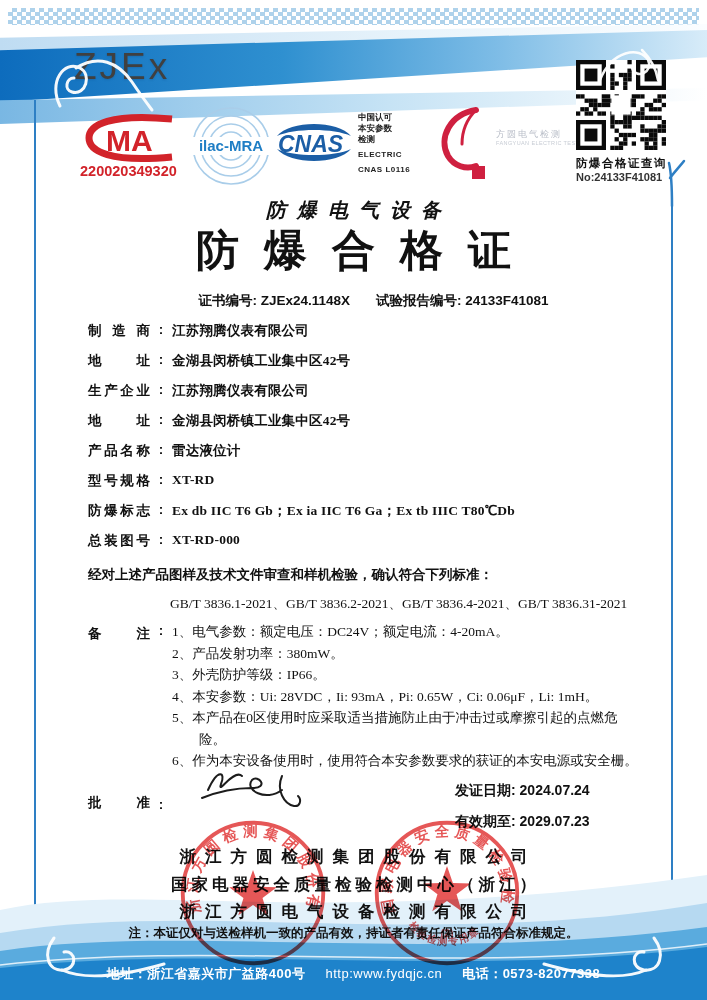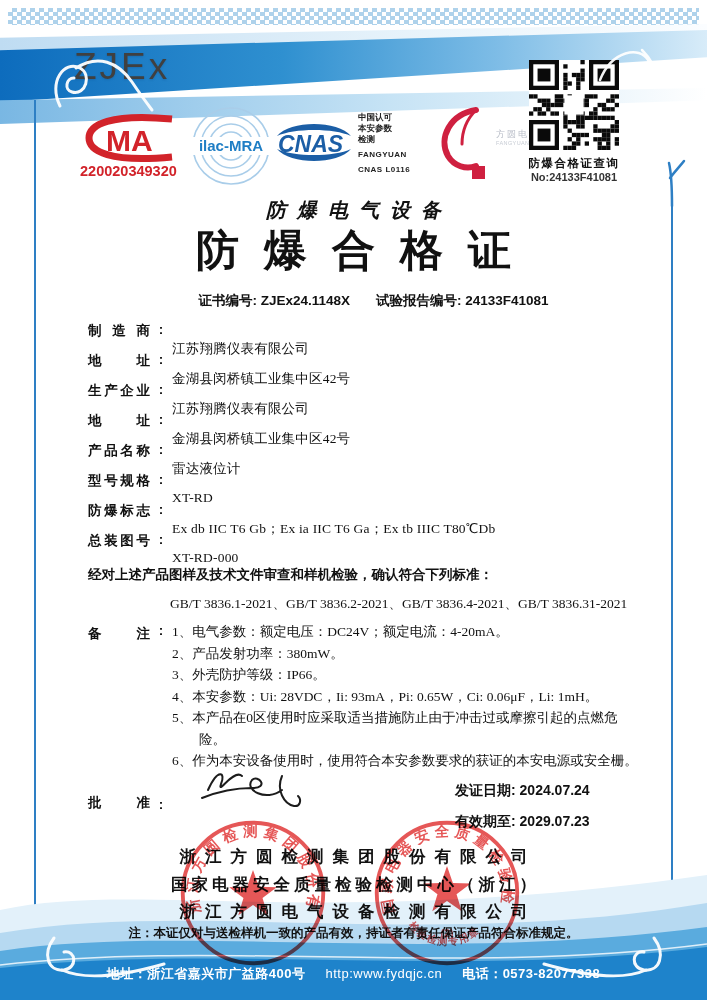--- a/index.html
+++ b/index.html
@@ -24,37 +24,37 @@
   
   .cma{position:absolute;top:112px;left:84px;}
   .cma-num{position:absolute;top:163px;left:80px;color:#d2232a;font-weight:700;font-size:14.5px;}
   .ilac{position:absolute;top:104px;left:190px;}
   .cnas{position:absolute;top:116px;left:272px;}
   .cnas-txt{position:absolute;top:112px;left:358px;font-size:8.5px;line-height:11px;color:#222;font-weight:700;}
   .cnas-sub{margin-top:4px;font-size:8px;font-weight:800;letter-spacing:.5px;}
   .fy{position:absolute;top:104px;left:432px;}
   .fy-name{position:absolute;top:128px;left:496px;font-size:9px;color:#b9bec8;letter-spacing:2px;}
   .fy-en{position:absolute;top:140px;left:496px;font-size:5.5px;color:#c7ccd4;letter-spacing:.4px;}
-  .qr{position:absolute;top:60px;left:528px;width:92px;text-align:center;}
+  .qr{position:absolute;top:60px;left:576px;width:92px;}
   .qr-cap{font-size:11.5px;font-weight:700;letter-spacing:1.5px;margin-top:2px;}
   .qr-no{font-size:11px;font-weight:600;color:#333;}
   
   .category{position:absolute;top:197px;left:0;right:0;text-align:center;
         font-size:20px;font-weight:800;letter-spacing:11px;text-indent:11px;font-style:italic;}
   .maintitle{position:absolute;top:222px;left:0;right:0;text-align:center;
         font-size:43px;font-weight:800;letter-spacing:25px;text-indent:25px;}
   .certline{position:absolute;top:292px;left:0;right:0;text-align:center;
         font-size:13.5px;font-weight:700;padding-left:40px;}
   .certline .gap{display:inline-block;width:26px;}
   
   .content{position:absolute;top:322px;left:88px;width:556px;}
   .frow{display:flex;height:30px;align-items:flex-start;font-size:13.5px;}
   .flabel{width:62px;font-weight:700;text-align:justify;text-align-last:justify;flex:none;}
   .fcolon{width:22px;text-align:center;font-weight:700;flex:none;}
-  .fvalue{font-family:"Liberation Serif","Liberation Sans",serif;font-weight:400;letter-spacing:.2px;margin-top:18px;}
+  .fvalue{font-family:"Liberation Serif","Liberation Sans",serif;font-weight:700;letter-spacing:.2px;}
   .statement{margin-top:4px;font-size:13.5px;font-weight:700;font-family:"Liberation Serif",serif;}
   .standards{margin-top:11px;margin-left:82px;font-size:13.5px;font-family:"Liberation Serif",serif;}
   .remark{display:flex;margin-top:8px;font-size:13.5px;}
   .ritems{flex:1;font-family:"Liberation Serif",serif;}
   .ritem{line-height:21.5px;padding-left:27px;text-indent:-27px;}
   
   .approval{position:absolute;top:772px;left:88px;display:flex;font-size:13.5px;align-items:flex-end;}
   .sig{margin-left:22px;margin-top:-12px;}
   .dates{position:absolute;top:775px;left:455px;font-size:14px;font-weight:700;line-height:31px;}
   
@@ -122,21 +122,21 @@
 
   <svg class="cnas" width="84" height="52" viewBox="0 0 84 52">
     <path d="M5,20 C18,4 66,4 79,20 C62,12 22,12 5,20 Z" fill="#1b5ea6"></path>
     <path d="M5,33 C18,49 66,49 79,33 C62,41 22,41 5,33 Z" fill="#1b5ea6"></path>
     <text x="6" y="36" font-size="23" font-weight="800" font-style="italic" fill="#1b5ea6" font-family="Liberation Sans,sans-serif">CNAS</text>
   </svg>
   <div class="cnas-txt">
     <div>中国认可</div>
     <div>本安参数</div>
     <div>检测</div>
-    <div class="cnas-sub">FANGYUAN</div>
+    <div class="cnas-sub">ELECTRIC</div>
     <div class="cnas-sub">CNAS L0116</div>
   </div>
 
   <svg class="fy" width="72" height="84" viewBox="0 0 72 84">
     <path d="M44,6 C18,10 6,34 16,52 C22,62 34,66 44,62" fill="none" stroke="#cf2040" stroke-width="6" stroke-linecap="round"></path>
     <path d="M44,6 C36,14 30,26 30,40" fill="none" stroke="#cf2040" stroke-width="3" stroke-linecap="round"></path>
     <rect x="40" y="62" width="13" height="13" fill="#cf2040"></rect>
   </svg>
   <div class="fy-name">方圆电气检测</div>
   <div class="fy-en">FANGYUAN ELECTRIC TEST</div>

